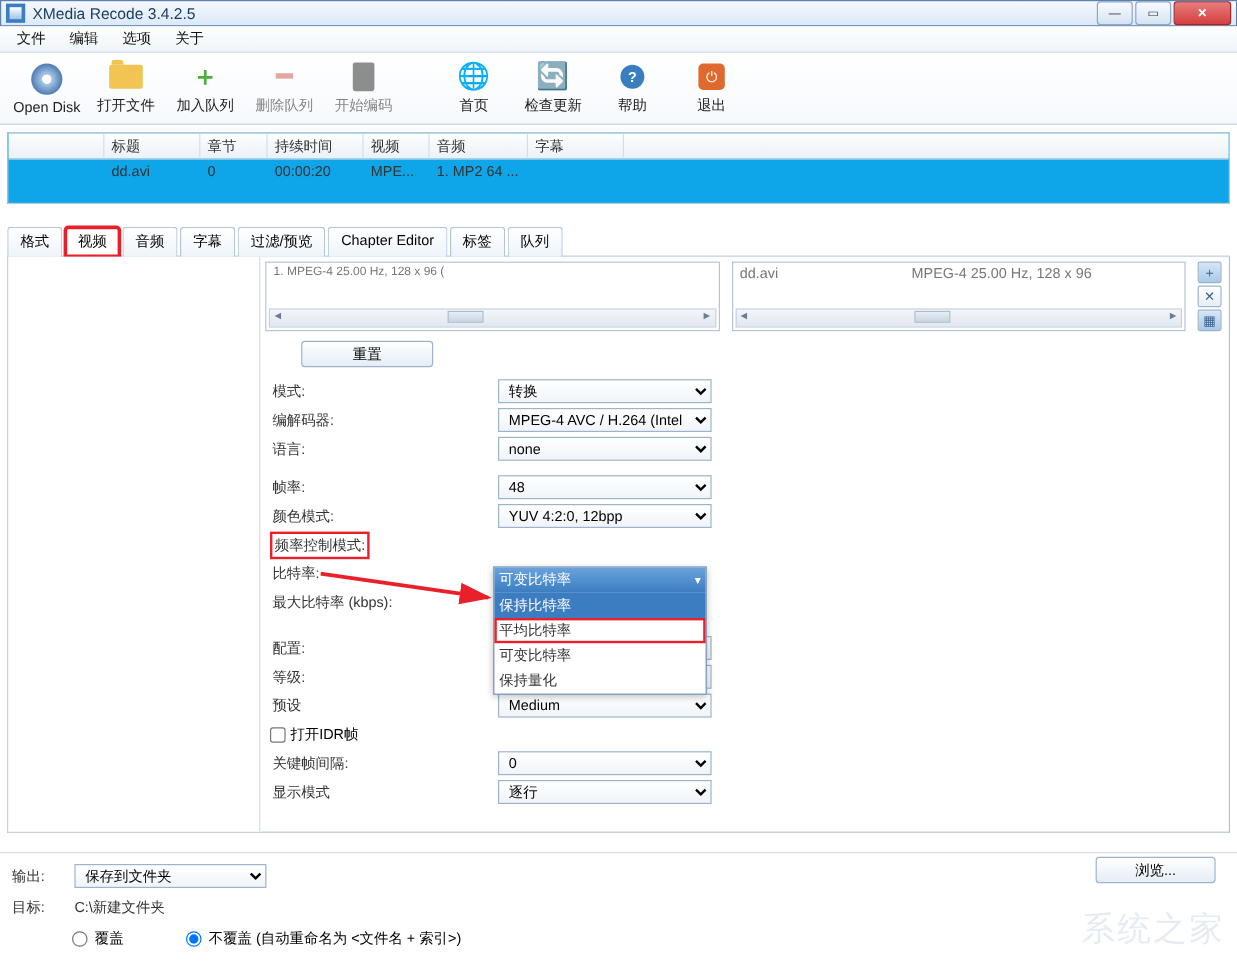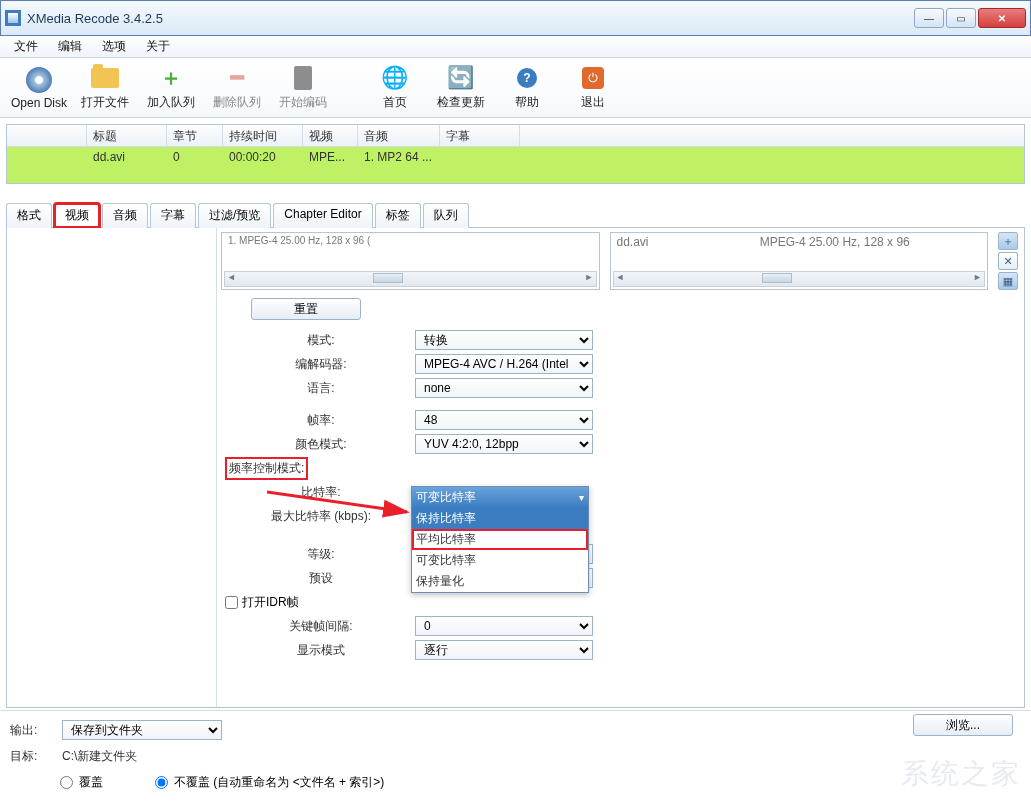--- a/index.html
+++ b/index.html
@@ -1,19 +1,19 @@
 <!DOCTYPE html>
 <html><head>
 <meta charset="utf-8">
 <style>
 * { box-sizing: border-box; margin: 0; padding: 0; font-family: "Microsoft YaHei", Tahoma, Arial, sans-serif; font-size: 12px; }
 body { background: #fff; width: 1031px; height: 805px; overflow: hidden; position: relative; }
 
 
-.titlebar { height: 36px; background: linear-gradient(to bottom, #f5f9fd, #dce9f7); border: 1px solid #5a7fb0; display: flex; align-items: center; padding: 0 4px; }
+.titlebar { height: 22px; background: linear-gradient(to bottom, #f5f9fd, #dce9f7); border: 1px solid #5a7fb0; display: flex; align-items: center; padding: 0 4px; }
 .titlebar .icon-app { width: 16px; height: 16px; background: #3b7dc0; margin-right: 6px; position: relative; }
 .titlebar .icon-app::before { content: ""; position: absolute; top: 3px; left: 3px; right: 3px; bottom: 3px; background: linear-gradient(#fff, #9cc4e8); }
 .titlebar .title { flex: 1; color: #1a3b5c; font-size: 13px; }
 .win-btns { display: flex; gap: 2px; }
 .win-btn { width: 30px; height: 20px; border: 1px solid #8ba8c9; border-radius: 3px; background: linear-gradient(#f8fbfe,#d5e4f3); display: flex; align-items: center; justify-content: center; font-size: 10px; color: #333; }
 .win-btn.close { width: 48px; background: linear-gradient(#e97d7d,#d43f3f); border-color: #a32828; color: #fff; font-weight: bold; }
 
 
 .menubar { height: 22px; background: linear-gradient(#fff,#eef4fa); border-bottom: 1px solid #c6d4e4; display: flex; align-items: center; padding: 0 4px; }
 .menubar .mitem { padding: 2px 10px; color: #111; }
@@ -29,21 +29,21 @@
 .ticon-folder::before { content:""; position:absolute; top:-4px; left:2px; width:10px; height:4px; background:#f1c453; border-radius:2px 2px 0 0;}
 .ticon-plus { color:#4fab3d; font-weight:bold; font-size:26px;}
 .ticon-minus { color:#cf614f; font-weight:bold; font-size:26px;}
 .ticon-start { width:18px; height:24px; background:#333; border-radius:2px;}
 .ticon-home { color:#2e7fc4; font-size:22px;}
 .ticon-refresh { color:#2e7fc4; font-size:22px;}
 .ticon-help { width:20px; height:20px; border-radius:50%; background:#3a7dc0; color:#fff; display:flex;align-items:center;justify-content:center;font-weight:bold;}
 .ticon-exit { width:22px; height:22px; border-radius:4px; background:#e06a2d; color:#fff; display:flex;align-items:center;justify-content:center;}
 
 
-.filelist-wrap { border: 1px solid #b4c5d8; margin: 6px; height: 60px; background:#bef264; overflow:hidden;}
+.filelist-wrap { border: 1px solid #b4c5d8; margin: 6px; height: 60px; background:#0ea5e9; overflow:hidden;}
 .fl-header { display:flex; height:22px; background:linear-gradient(#fdfefe,#eaf1f8); border-bottom:1px solid #d0dbe7;}
 .fl-header .col { border-right:1px solid #d5dee8; padding:3px 6px; color:#333;}
 .fl-row { display:flex; height:20px; align-items:center;}
 .fl-row .col { padding:2px 6px; color:#333; white-space:nowrap; overflow:hidden;}
 .col-blank{width:80px;} .col-title{width:80px;} .col-chapter{width:56px;} .col-duration{width:80px;} .col-video{width:55px;} .col-audio{width:82px;} .col-sub{width:80px;}
 
 
 .tabs-wrap { margin: 18px 6px 0 6px; position: relative; }
 .tabs { display:flex; gap:2px; border-bottom:1px solid #b4c5d8; }
 .tab { padding:3px 10px; border:1px solid #b4c5d8; border-bottom:none; background:linear-gradient(#fff,#eef4fa); border-radius:3px 3px 0 0; position:relative; top:1px; cursor:pointer;}
@@ -66,21 +66,21 @@
 .preview-btns { display:flex; flex-direction:column; gap:2px; width:22px;}
 .pbtn { width:20px; height:18px; border:1px solid #9db3ca; background:linear-gradient(#fff,#e5edf5); display:flex;align-items:center;justify-content:center;font-size:11px;color:#3a5e8a;border-radius:2px;}
 .pbtn.blue { background:linear-gradient(#d5e6f7,#a9c9e8);}
 
 
 .reset-btn { margin:8px 0 8px 30px; width:110px; height:22px; border:1px solid #9db3ca; background:linear-gradient(#fff,#e5edf5); border-radius:3px; text-align:center; line-height:20px;}
 
 
 .form { margin-left:4px; }
 .frow { display:flex; align-items:center; height:24px; }
-.flabel { width:190px; color:#333; padding-left:2px;text-align:center;}
+.flabel { width:190px; color:#333; padding-left:2px;}
 .flabel.hl { border:2px solid #e9202a; padding:1px 2px; width:auto; margin-right:auto; background:rgba(255,255,255,0.6);}
 select.finput, input.finput { width:178px; height:20px; border:1px solid #9db3ca; background:linear-gradient(#fff,#f0f4f9); padding:1px 4px; font-size:12px;}
 .checkbox-row input { width:13px; height:13px;}
 
 
 .dropdown-open { position:absolute; left:437px; top:259px; width:178px; border:1px solid #6d8db0; background:#fff; box-shadow:0 2px 6px rgba(0,0,0,0.25); z-index:50;}
 .dropdown-open .dd-sel { background:linear-gradient(#6aa2dc,#3b7dc0); color:#fff; padding:2px 4px; display:flex; justify-content:space-between; align-items:center;}
 .dropdown-open .dd-sel::after{content:"▾"; font-size:10px;}
 .dd-list { }
 .dd-item { padding:2px 4px; color:#333;}
@@ -259,20 +259,24 @@
             <div style="width:178px; margin-left:57px;"></div>
           </div>
         <div class="frow">
             <div class="flabel">比特率:</div>
           </div>
         <div class="frow">
             <div class="flabel">最大比特率 (kbps):</div>
           </div>
         <div style="height:14px"></div>
         <div class="frow">
+            <div class="flabel">配置:</div>
+            <select class="finput"><option>Main</option></select>
+          </div>
+        <div class="frow">
             <div class="flabel">等级:</div>
             <select class="finput"><option>Level 4.1</option></select>
           </div>
         <div class="frow">
             <div class="flabel">预设</div>
             <select class="finput"><option>Medium</option></select>
           </div>
         <div class="frow checkbox-row">
             <div class="flabel"></div>
             <input type="checkbox" style="margin-left: -190px;"> 

